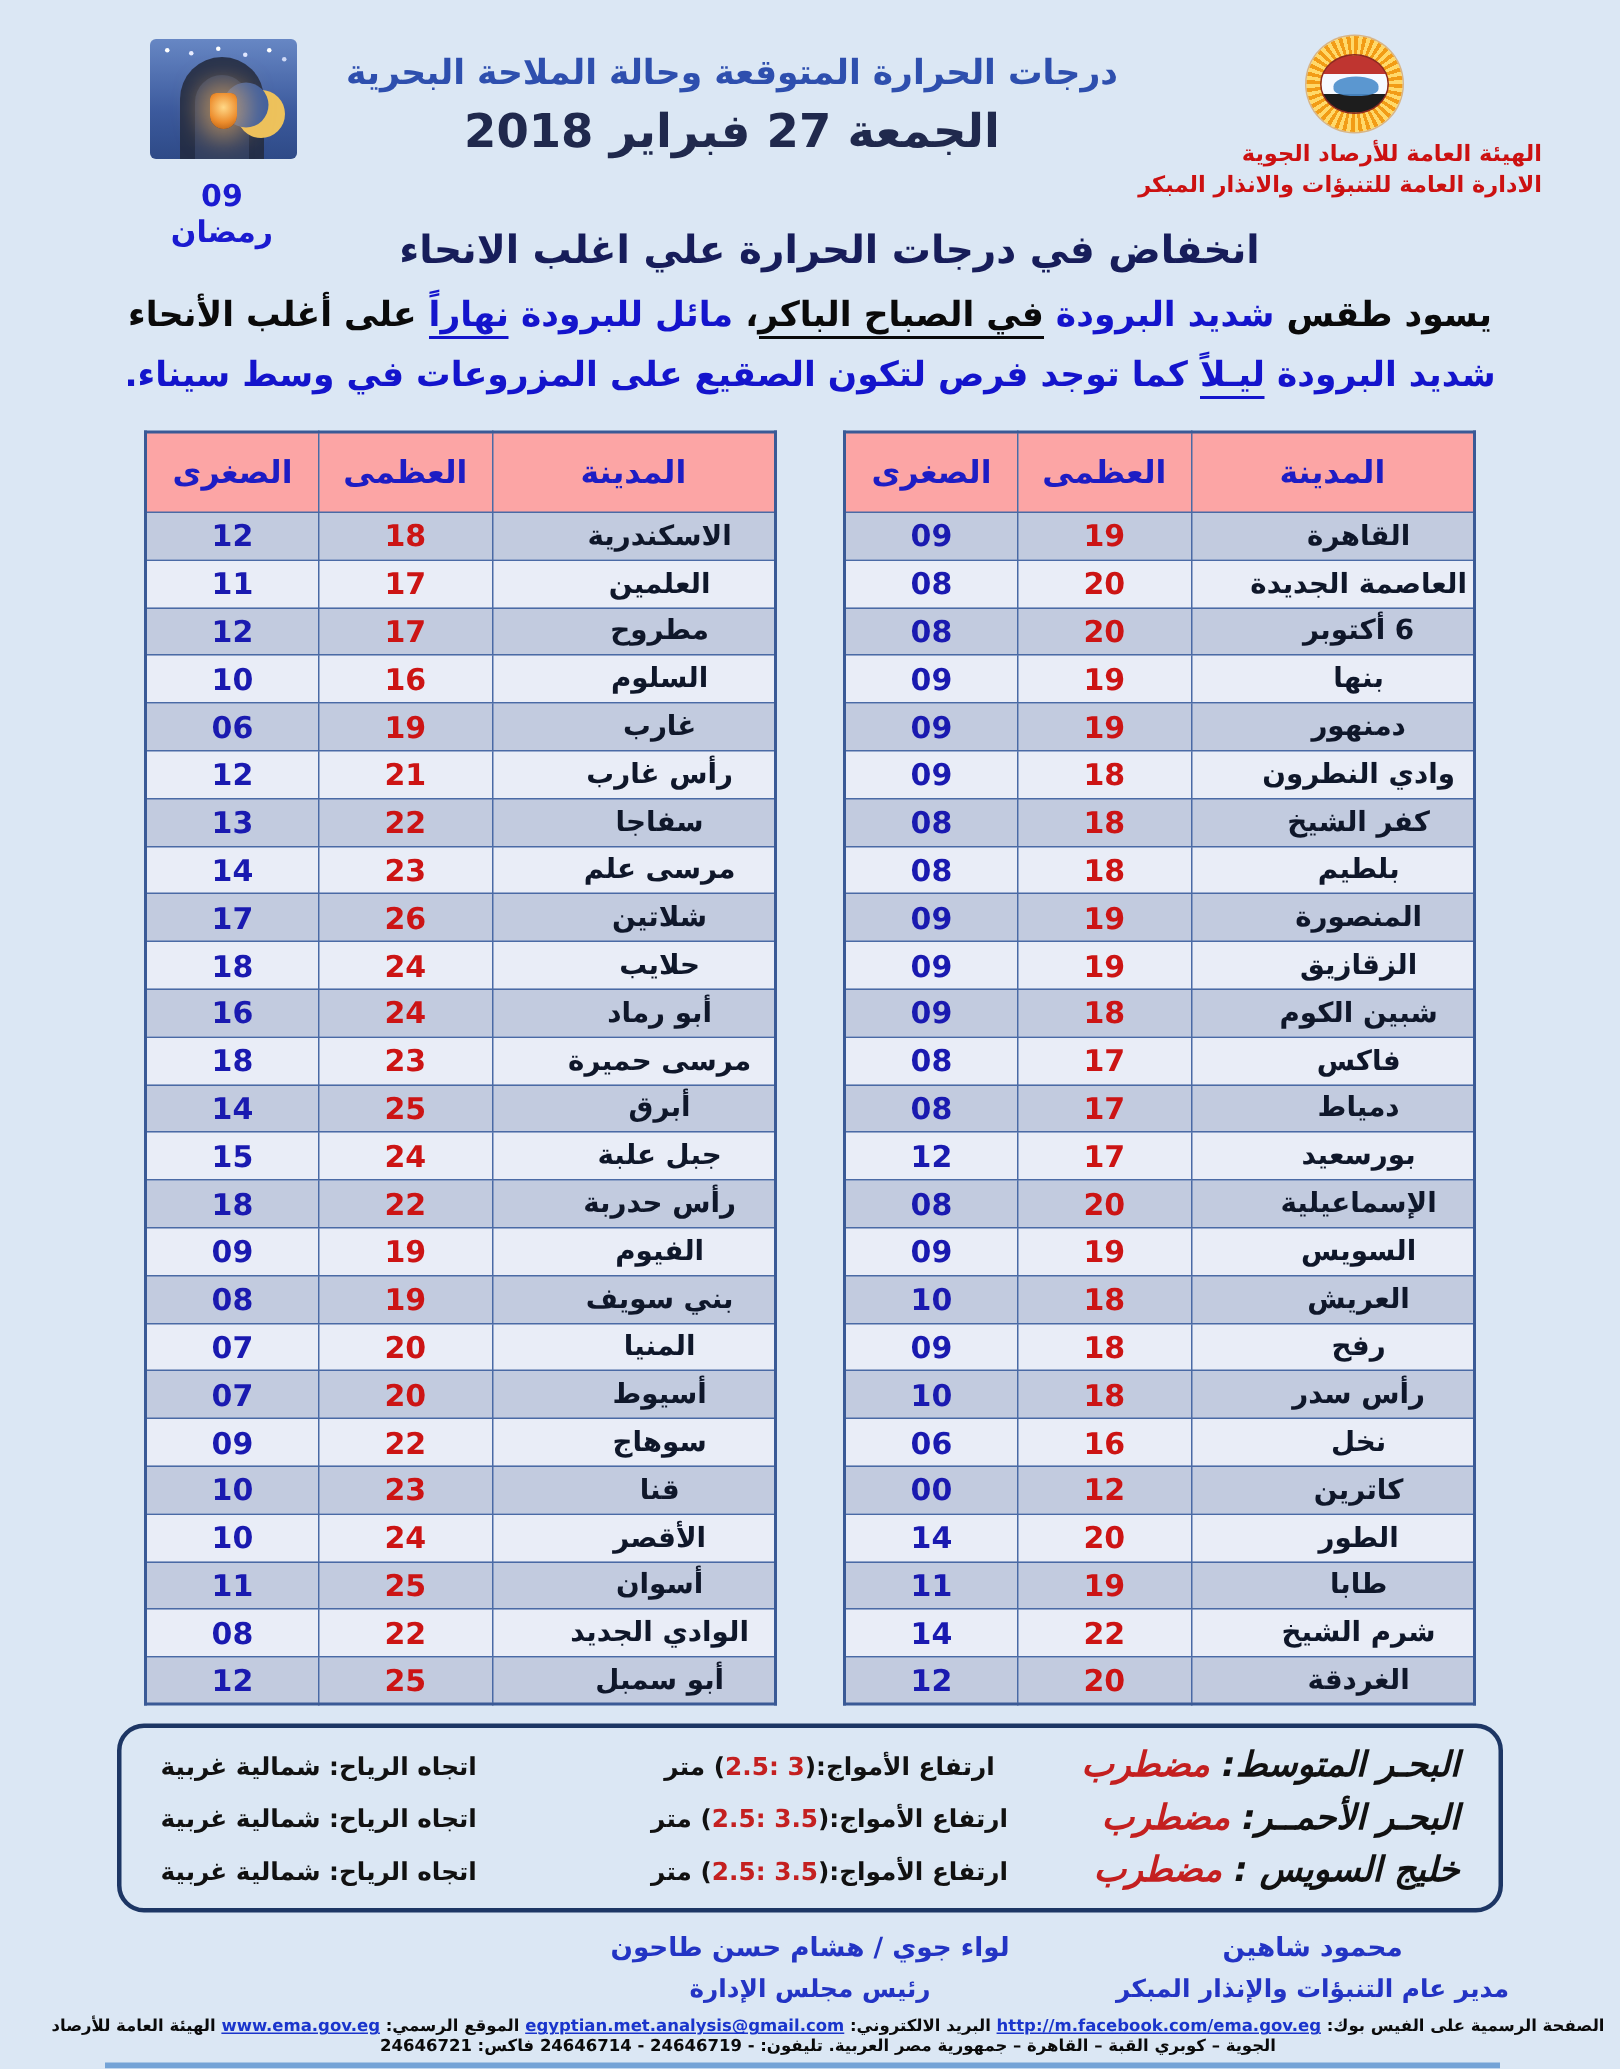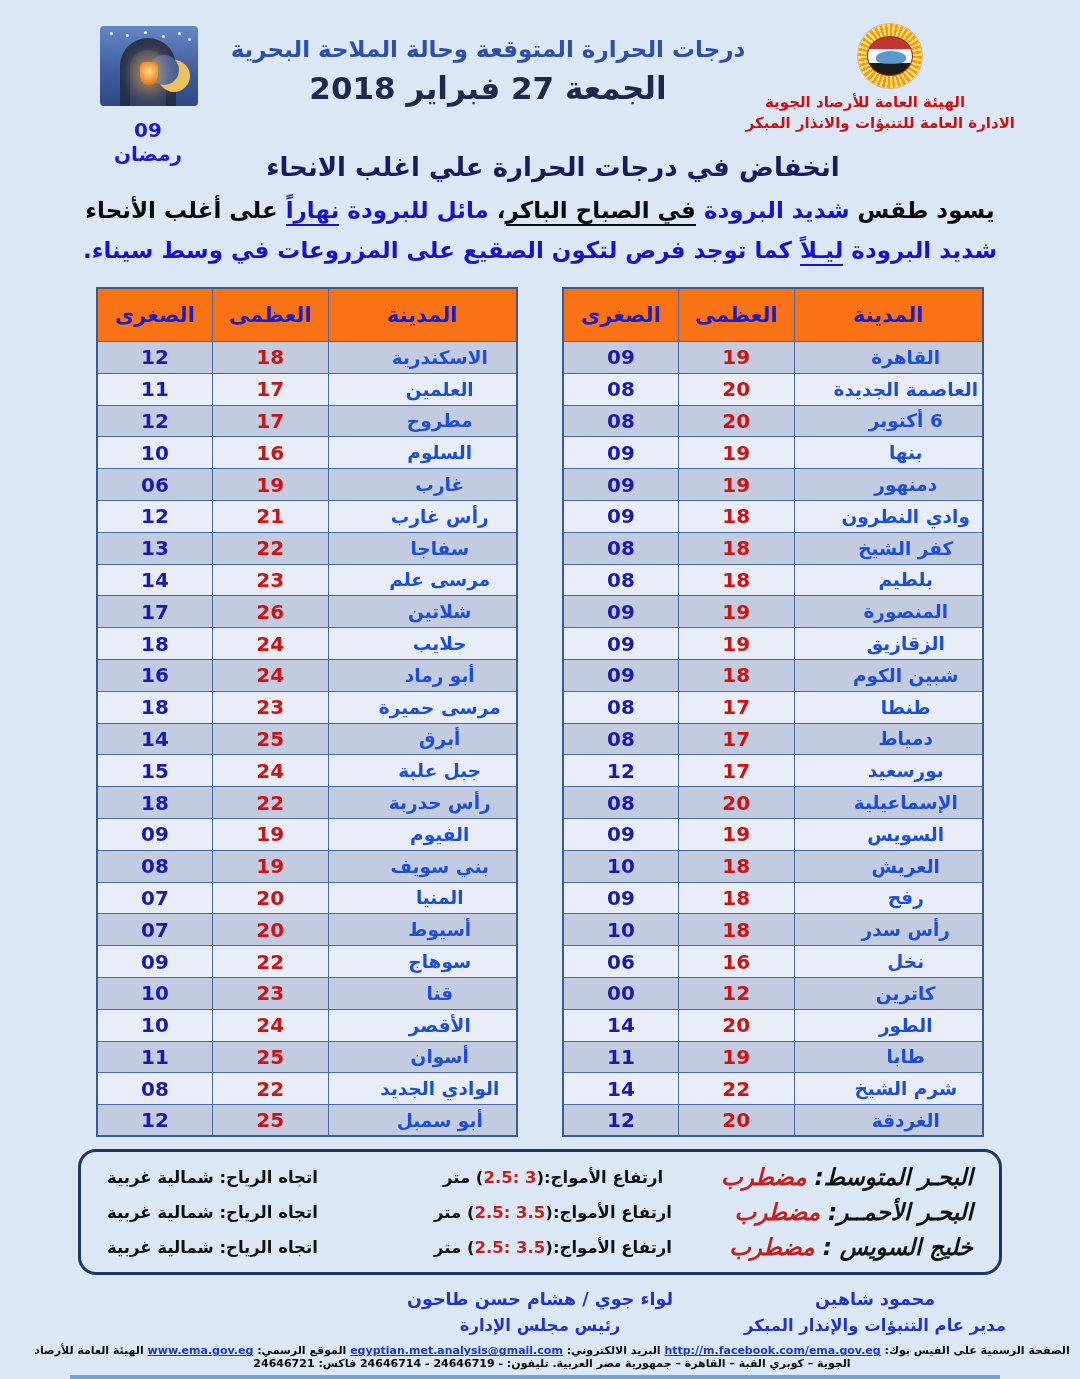--- a/index.html
+++ b/index.html
@@ -6,21 +6,21 @@
   html,body { width:1080px; }
   body {
     height:1379px; position:relative; overflow:hidden;
     background:#dbe7f4;
     font-family:"DejaVu Sans","Liberation Sans",sans-serif;
     direction:rtl;
   }
 
   
   .header { position:relative; height:148px; }
-  .logo-block { position:absolute; top:24px; right:65px; width:250px; text-align:left; }
+  .logo-block { position:absolute; top:24px; right:52px; width:250px; text-align:right; }
   .sun { width:64px; height:64px; margin:0 auto 4px; border-radius:50%;
          background:repeating-conic-gradient(#f29c16 0deg 5deg,#ffd96a 5deg 10deg);
          display:flex; align-items:center; justify-content:center;
          box-shadow:0 0 0 1px rgba(216,132,20,.5); }
   .flag { width:46px; height:40px; border-radius:50%; position:relative; overflow:hidden;
           background:linear-gradient(180deg,#bf3530 0 32%,#f6f9ff 32% 68%,#1d1d1d 68% 100%);
           border:1px solid #8d2a20; }
   .flag::after { content:""; position:absolute; left:8px; top:14px; width:30px; height:13px;
                  background:#4a8ccB; border-radius:60% 60% 45% 45%; opacity:.9; }
   .org-line { color:#cc1111; font-weight:bold; font-size:15px; line-height:1.4; white-space:nowrap; }
@@ -53,23 +53,23 @@
   .seg-black { color:#0a0a0a; }
   .seg-blue  { color:#1414cc; }
   .seg-link  { color:#1a35cc; text-decoration:underline; }
   .seg-u { border-bottom:2.5px solid currentColor; padding-bottom:1px; }
 
   
   .tables { display:flex; justify-content:center; gap:44px; margin-top:16px; direction:rtl; }
   table.temp { width:422px; border-collapse:collapse; border:2.5px solid #3a5a96;
                table-layout:fixed; direction:rtl; }
   table.temp th, table.temp td { border:1.5px solid #4a6aa5; text-align:center; font-weight:bold; }
-  table.temp thead th { background:#f97316; color:#1d1dc4; font-size:21px; height:54px; }
+  table.temp thead th { background:#fca5a5; color:#1d1dc4; font-size:21px; height:54px; }
   table.temp tbody td { height:31.8px; }
-  td.city { font-size:18.5px; color:#1d4ed8;padding-left:35px; }
+  td.city { font-size:18.5px; color:#0f172a;padding-left:35px; }
   td.max  { font-size:20px; color:#cc1414; }
   td.min  { font-size:20px; color:#1a1ab0; }
   table.temp tbody tr:nth-child(odd)  { background:#c2cbdf; }
   table.temp tbody tr:nth-child(even) { background:#e9edf7; }
 
   
   .marine { margin:12px 78px 0; border:3.5px solid #1d3664; border-radius:18px;
             padding:12px 26px; display:grid; grid-template-columns:30% 37% 33%;
             row-gap:9px; align-items:center; direction:rtl; }
   .sea-cell  { font-size:23px; font-weight:bold; color:#111; text-align:right;font-style:italic; }
@@ -189,21 +189,21 @@
           <td class="city">الزقازيق</td>
           <td class="max">19</td>
           <td class="min">09</td>
         </tr>
         <tr>
           <td class="city">شبين الكوم</td>
           <td class="max">18</td>
           <td class="min">09</td>
         </tr>
         <tr>
-          <td class="city">طنطا</td>
+          <td class="city">فاكس</td>
           <td class="max">17</td>
           <td class="min">08</td>
         </tr>
         <tr>
           <td class="city">دمياط</td>
           <td class="max">17</td>
           <td class="min">08</td>
         </tr>
         <tr>
           <td class="city">بورسعيد</td>

